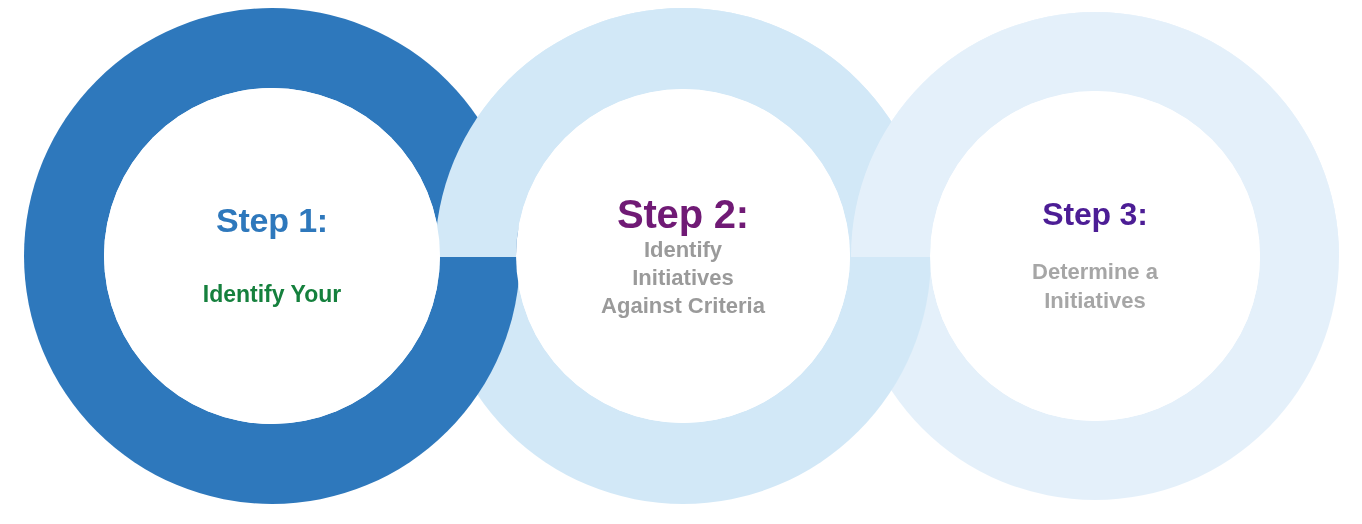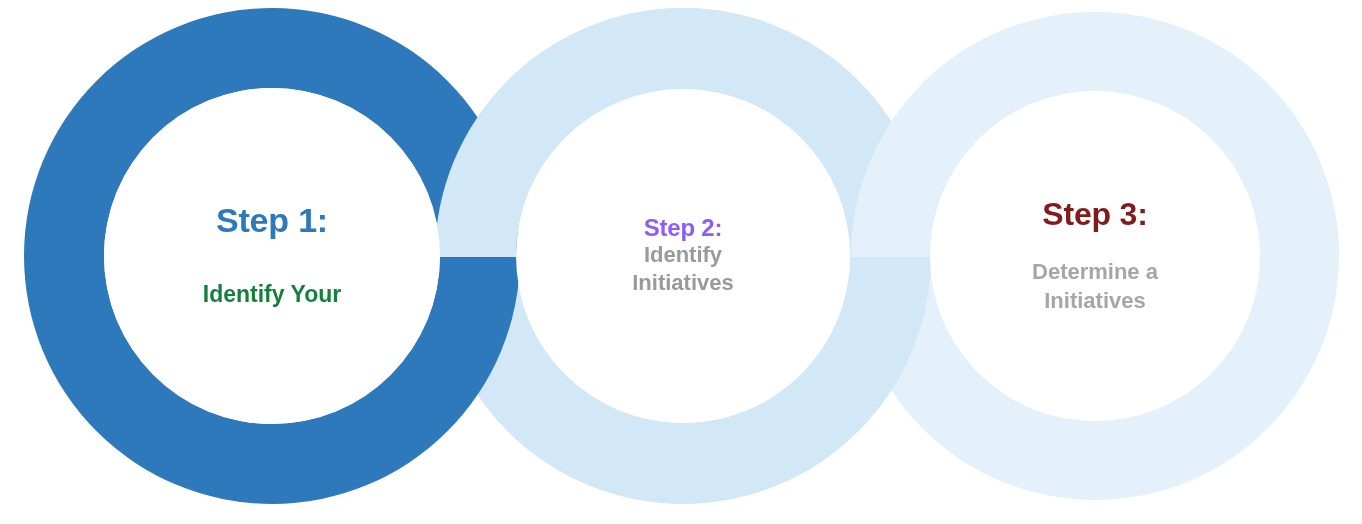--- a/index.html
+++ b/index.html
@@ -65,37 +65,37 @@
     color: #15803d;
   }
   
   #step-2-labels {
     left: 516px;
     top: 89px;
     width: 334px;
     height: 334px;
   }
   #step-2-labels .step-heading {
-    font-size: 24px;
-    color: #8b5cf6;
+    font-size: 40px;
+    color: #701a75;
   }
   #step-2-labels .step-body {
     font-size: 22px;
     color: #9A9A9A;
   }
   
   #step-3-labels {
     left: 930px;
     top: 91px;
     width: 330px;
     height: 330px;
   }
   #step-3-labels .step-heading {
     font-size: 32px;
-    color: #7f1d1d;
+    color: #4c1d95;
     margin-bottom: 26px;
   }
   #step-3-labels .step-body {
     font-size: 22px;
     color: #A6A6A6;
   }
 </style>
 </head>
 <body>
 
@@ -156,20 +156,21 @@
     <div class="step-body">
       <div>Identify Your</div>
     </div>
   </div>
 
   <div class="step-label-group" id="step-2-labels">
     <div class="step-heading">Step 2:</div>
     <div class="step-body">
       <div>Identify</div>
       <div>Initiatives</div>
+      <div>Against Criteria</div>
     </div>
   </div>
 
   <div class="step-label-group" id="step-3-labels">
     <div class="step-heading">Step 3:</div>
     <div class="step-body">
       <div>Determine a</div>
       <div>Initiatives</div>
     </div>
   </div>

